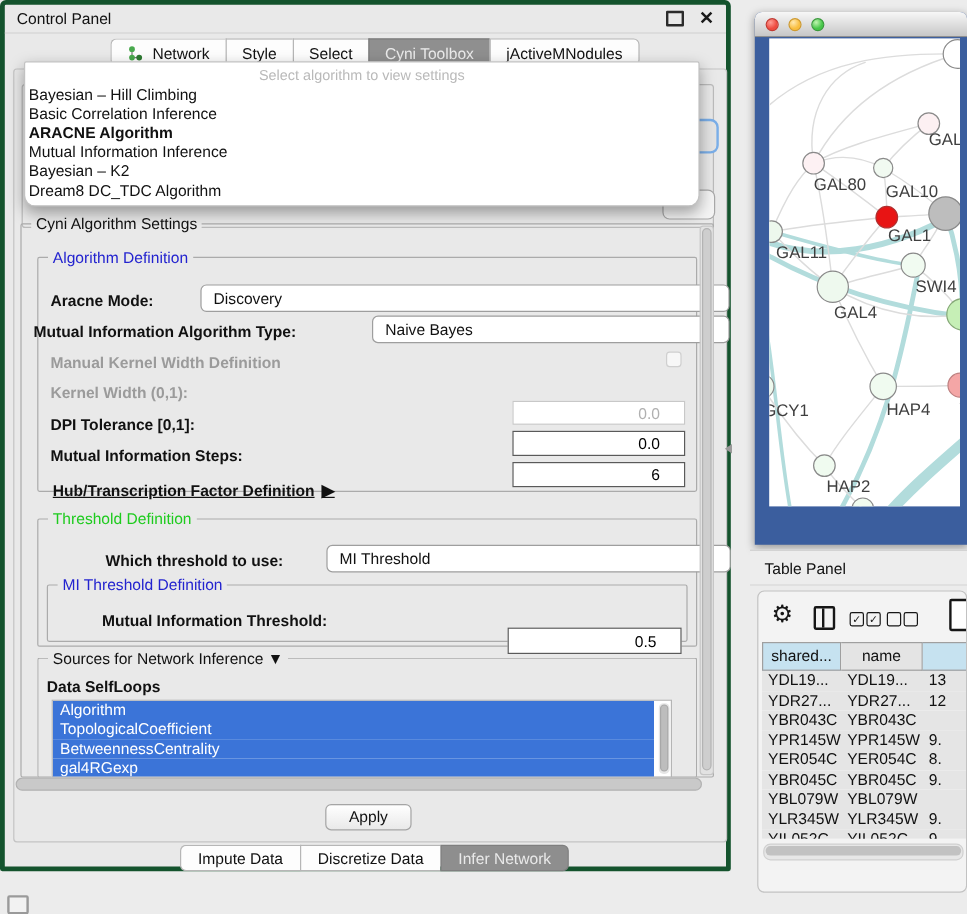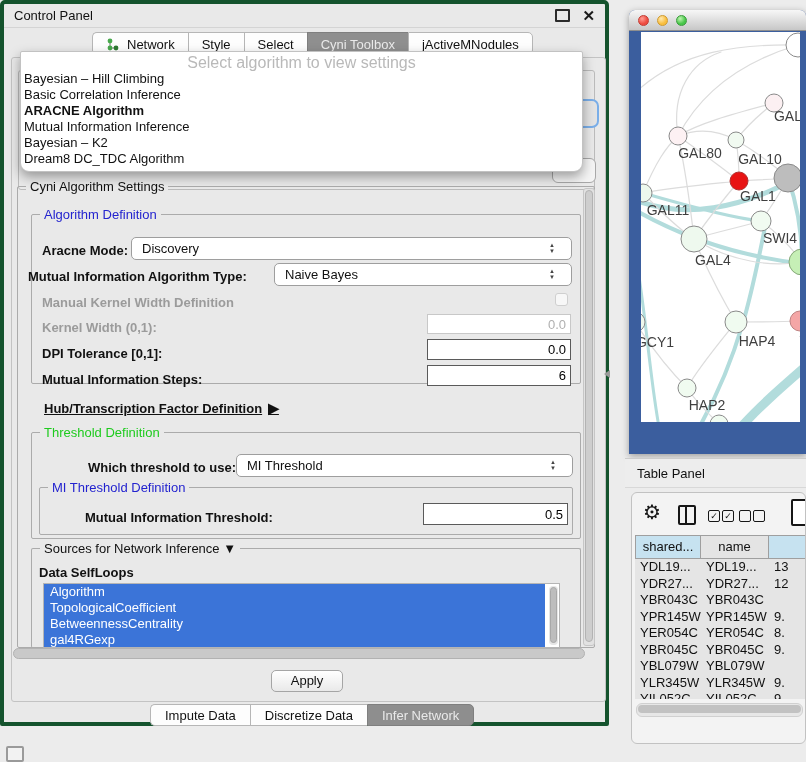--- a/index.html
+++ b/index.html
@@ -17,34 +17,34 @@
   .tab:first-child{border-radius:5px 0 0 5px;}
   .tab:last-child{border-right:1px solid #b6b6b6;border-radius:0 5px 5px 0;}
   .tab.selected{background:#8f8f8f;color:#ebebeb;border-color:#7f7f7f;}
   
   #cp-content{left:7px;top:53px;width:595px;height:645px;border:1px solid #c3c3c3;border-radius:3px;background:#e9e9e9;}
   #inference-frag{left:14px;top:66px;width:577px;height:120px;border:1px solid #bbbbbb;border-radius:3px;}
   #combo-frag1{left:571px;top:95px;width:24px;height:29px;border:2px solid #7aaee8;border-radius:7px;background:#e3e3e3;}
   #combo-frag2{left:548px;top:154px;width:44px;height:25px;border:1px solid #a8a8a8;border-radius:6px;background:#f4f4f4;}
   
   #algo-popup{left:16px;top:47px;width:563px;height:121px;background:#ffffff;border:1px solid #c2c2c2;border-radius:2px 2px 9px 9px;box-shadow:0 5px 12px rgba(0,0,0,.35);z-index:20;padding-top:3px;}
-  #popup-placeholder{color:#b9b9b9;text-align:center;height:16px;line-height:16px;font-size:16px;}
+  #popup-placeholder{color:#b9b9b9;text-align:center;height:16px;line-height:16px;font-size:12px;}
   .popup-item{height:16px;line-height:16px;padding-left:3px;font-size:13px;white-space:nowrap;}
   .popup-item.bold{font-weight:bold;}
   
   .group{border:1px solid #ababab;border-radius:2px;position:absolute;box-sizing:border-box;}
   .legend{position:absolute;top:-8px;left:8px;background:#e9e9e9;padding:0 4px;font-size:13px;white-space:nowrap;}
   .legend.blue{color:#2323cf;}
   .legend.green{color:#1ecb1e;}
   #settings-group{left:13px;top:182px;width:578px;height:462px;}
   .lbl{position:absolute;font-weight:bold;font-size:13px;white-space:nowrap;}
   .lbl.gray{color:#9b9b9b;}
-  .combo{position:absolute;background:#ffffff;border:1px solid #9e9e9e;border-radius:5px;display:flex;align-items:center;padding:0 16px 0 10px;font-size:13px;box-sizing:border-box;}
+  .combo{position:absolute;background:#ffffff;border:1px solid #9e9e9e;border-radius:5px;display:flex;align-items:center;padding:0 16px 0 10px;font-size:13px;box-sizing:border-box;margin-left:36px;}
   .combo .spin{margin-left:auto;display:flex;flex-direction:column;line-height:5px;font-size:6px;color:#444;gap:1px;}
-  .field{position:absolute;background:#fff;border:1.5px solid #5a5a5a;font-size:13px;text-align:right;padding:0 4px;box-sizing:border-box;font-family:"Liberation Sans",sans-serif;}
+  .field{position:absolute;background:#fff;border:1.5px solid #5a5a5a;font-size:13px;text-align:right;padding:0 20px;box-sizing:border-box;font-family:"Liberation Sans",sans-serif;margin-top:20px;}
   .field.disabled{border:1px solid #c8c8c8;color:#b0b0b0;}
   #manual-checkbox{left:551px;top:289px;width:13px;height:13px;border:1px solid #cfcfcf;border-radius:3px;background:#f7f7f7;}
   #hub-row{position:absolute;left:40px;top:396px;font-weight:bold;font-size:13px;text-decoration:underline;}
   #hub-row .arrow{font-size:14px;margin-left:6px;}
   #attr-list{left:39px;top:579px;width:517px;height:65px;background:#ffffff;border:1px solid #b5b5b5;overflow:hidden;}
   .attr-item{height:16px;line-height:16px;background:#3b74d8;color:#ffffff;padding-left:6px;font-size:13px;width:495px;}
   #attr-vscroll{position:absolute;right:1px;top:2px;width:9px;height:59px;background:#e6e6e6;border-radius:4px;}
   #attr-vthumb{margin:1px;height:56px;background:#bdbdbd;border-radius:4px;border:1px solid #a8a8a8;box-sizing:border-box;}
   #vscroll{left:579px;top:184px;width:12px;height:458px;background:#e2e2e2;border:1px solid #c6c6c6;border-radius:3px;}
   #vthumb{margin:1px;height:452px;background:#cecece;border:1px solid #b3b3b3;border-radius:5px;box-sizing:border-box;}
@@ -140,21 +140,21 @@
           <div class="popup-item">Mutual Information Inference</div>
           <div class="popup-item">Bayesian – K2</div>
           <div class="popup-item">Dream8 DC_TDC Algorithm</div>
         </div>
     </div>
 
     <div class="group" id="settings-group">
       <span class="legend">Cyni Algorithm Settings</span>
     </div>
 
-    <div class="group" id="algo-def" style="left:27px;top:210px;width:550px;height:170px;">
+    <div class="group" id="algo-def" style="left:27px;top:210px;width:550px;height:196px;">
       <span class="legend blue">Algorithm Definition</span>
     </div>
     <span class="lbl" style="left:38px;top:239px;">Aracne Mode:</span>
     <div class="combo" style="left:127px;top:233px;width:441px;height:23px;">
       <span>Discovery</span>
       <span class="spin">
           <span>▲</span>
           <span>▼</span>
         </span>
     </div>

